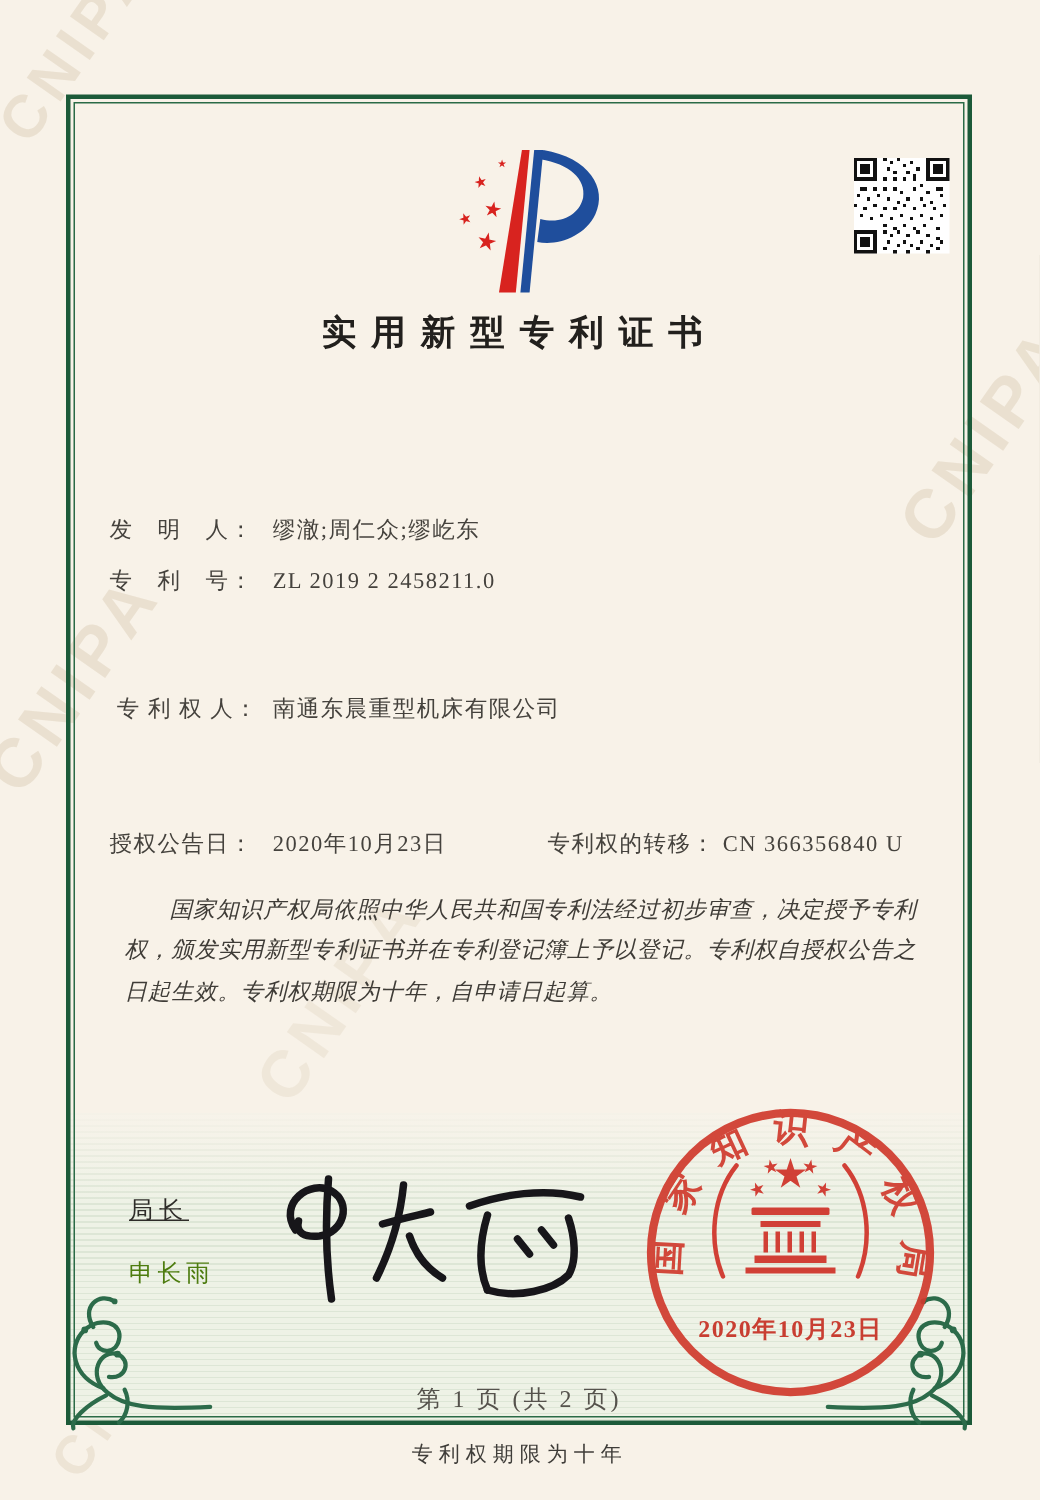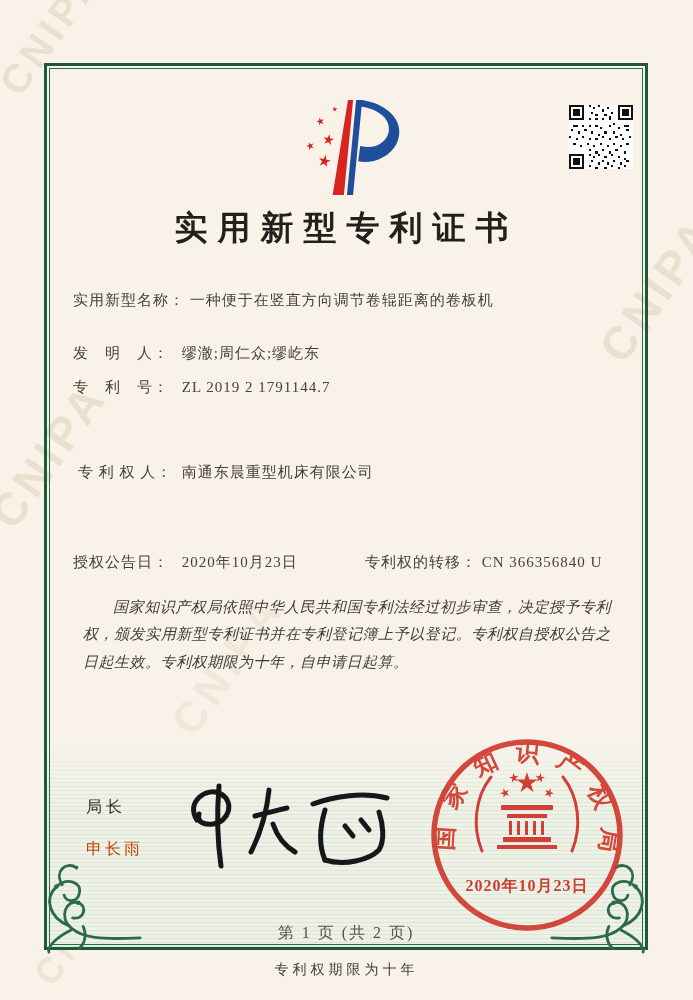--- a/index.html
+++ b/index.html
@@ -39,38 +39,38 @@
   .flourish.br{left:548px; top:860px; transform:scaleX(-1);}
   
   .cert-no{
     position:absolute; z-index:3; left:73px; top:103px;
     font-size:15px; letter-spacing:5px; color:#3c3a36;
   }
   .logo{position:absolute; z-index:3; left:291px; top:97px; width:118px; height:102px;}
   .qr{position:absolute; z-index:3; left:569px; top:105px; width:64px; height:64px;}
   .title{
     position:absolute; z-index:3; left:0; top:206px; width:693px; text-align:center;
-    font-size:33px; font-weight:bold; letter-spacing:10px; color:#22201d;
+    font-size:23px; font-weight:bold; letter-spacing:10px; color:#22201d;
   }
   .field{
     position:absolute; z-index:3; left:73px; font-size:15px; color:#45423d;
     letter-spacing:1px; white-space:nowrap;
   }
   .field .lbl{display:inline-block; min-width:104px; white-space:pre;}
   .f-name{top:291px;} .f-inv{top:344px;} .f-pat{top:378px;} .f-file{top:421px;}
   .f-owner{top:463px;text-align:center;} .f-addr{top:510px;} .f-grant{top:553px;}
   .f-grant2{left:365px; top:553px;}
   .body-text{
     position:absolute; z-index:3; left:73px; top:584px; width:548px;
     font-size:15px; line-height:1.82; color:#3f3c37; letter-spacing:.5px;
     text-align:justify;
   }
   .body-text p{margin:10px; text-indent:2em;font-style:italic;}
-  .signoff-role{position:absolute; z-index:3; left:86px; top:797px; font-size:16px; letter-spacing:4px; color:#2e2c29;}
-  .signoff-name{position:absolute; z-index:3; left:86px; top:839px; font-size:16px; letter-spacing:3px; color:#c2410c;}
+  .signoff-role{position:absolute; z-index:3; left:86px; top:797px; font-size:16px; letter-spacing:4px; color:#2e2c29;text-decoration:underline;}
+  .signoff-name{position:absolute; z-index:3; left:86px; top:839px; font-size:16px; letter-spacing:3px; color:#4d7c0f;}
   .autograph{position:absolute; z-index:3; left:172px; top:776px; width:232px; height:100px;}
   .seal{position:absolute; z-index:4; left:427px; top:735px; width:200px; height:200px; opacity:.92;}
   .page-info{
     position:absolute; z-index:3; left:44px; top:923px; width:604px; text-align:center;
     font-size:16px; color:#55524c; letter-spacing:2px;
   }
   .cont-note{
     position:absolute; z-index:3; left:0; top:961px; width:693px; text-align:center;
     font-size:14px; color:#3f3d39; letter-spacing:4px;
   }
@@ -155,31 +155,27 @@
                M20,17h1v1h-1z M23,18h1v1h-1z M26,17h1v1h-1z M9,20h1v1h-1z M12,21h1v1h-1z M15,20h1v1h-1z
                M18,21h1v1h-1z M21,20h1v1h-1z M25,21h1v1h-1z M9,22h1v1h-1z M11,23h1v1h-1z M13,22h1v1h-1z
                M16,23h1v1h-1z M19,22h1v1h-1z M22,23h1v1h-1z M25,24h1v1h-1z M10,25h1v1h-1z M13,26h1v1h-1z
                M15,25h1v1h-1z M17,26h1v1h-1z M20,25h1v1h-1z M23,26h1v1h-1z M26,25h1v1h-1z M9,27h1v1h-1z
                M12,28h1v1h-1z M16,28h1v1h-1z M19,27h1v1h-1z M22,28h1v1h-1z M25,27h1v1h-1z"></path>
     </g>
   </svg>
 
   <div class="title">实用新型专利证书</div>
 
-  <div class="field f-name">
-    <span class="lbl">实用新型名称：</span>
-    <span>一种便于在竖直方向调节卷辊距离的卷板机</span>
-  </div>
   <div class="field f-inv">
     <span class="lbl">发　明　人：</span>
     <span>缪澈;周仁众;缪屹东</span>
   </div>
   <div class="field f-pat">
     <span class="lbl">专　利　号：</span>
-    <span>ZL 2019 2 1791144.7</span>
+    <span>ZL 2019 2 2458211.0</span>
   </div>
   <div class="field f-owner">
     <span class="lbl">专 利 权 人：</span>
     <span>南通东晨重型机床有限公司</span>
   </div>
   <div class="field f-grant">
     <span class="lbl">授权公告日：</span>
     <span>2020年10月23日</span>
   </div>
   <div class="field f-grant2">

